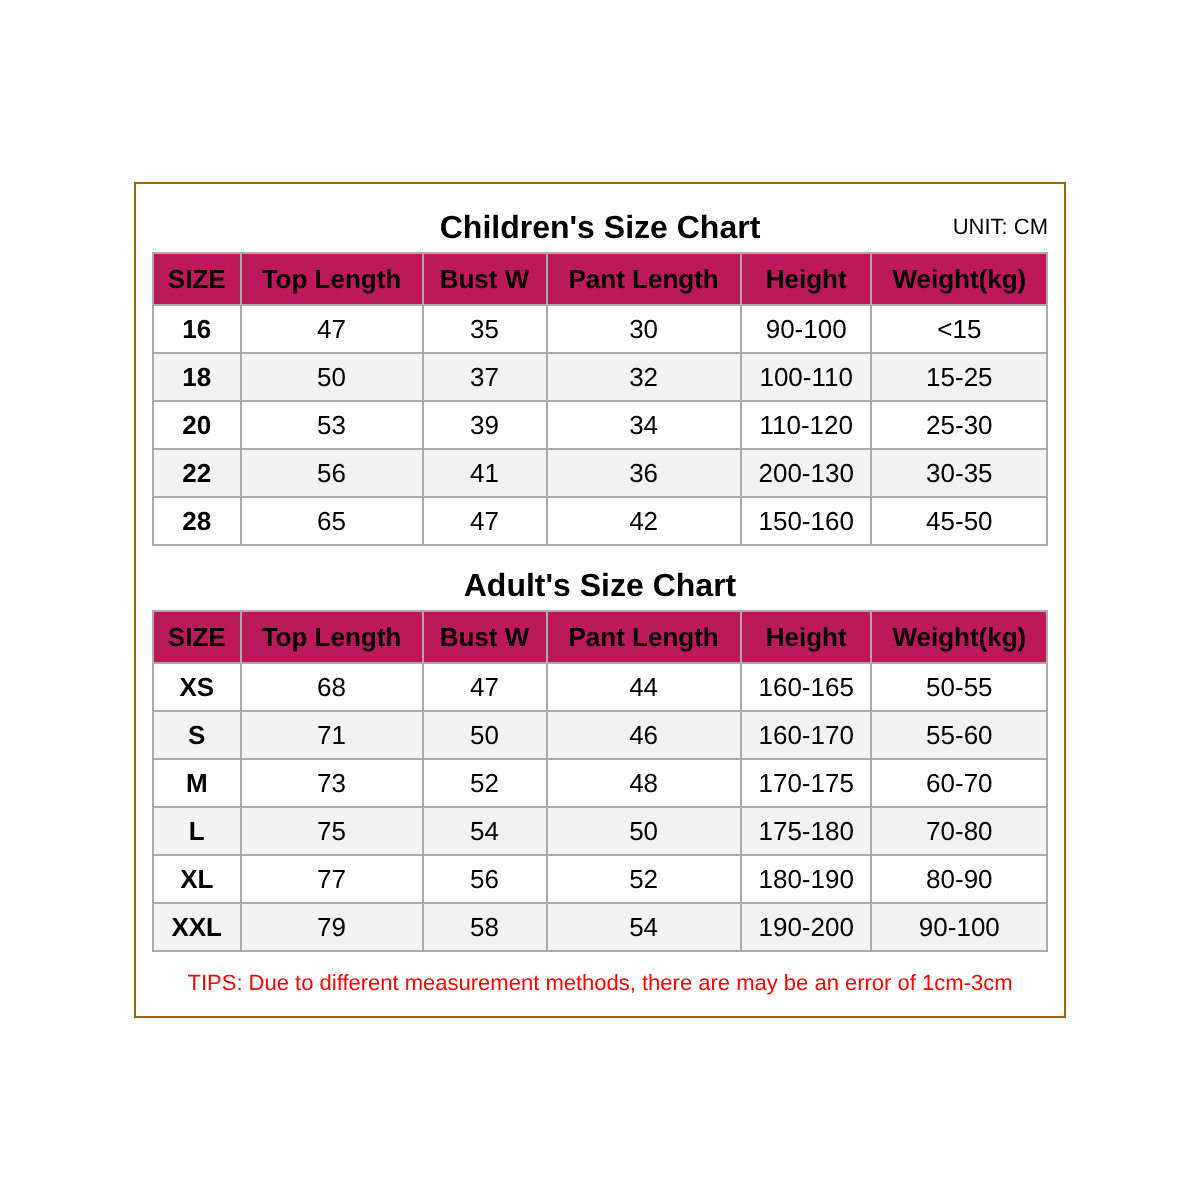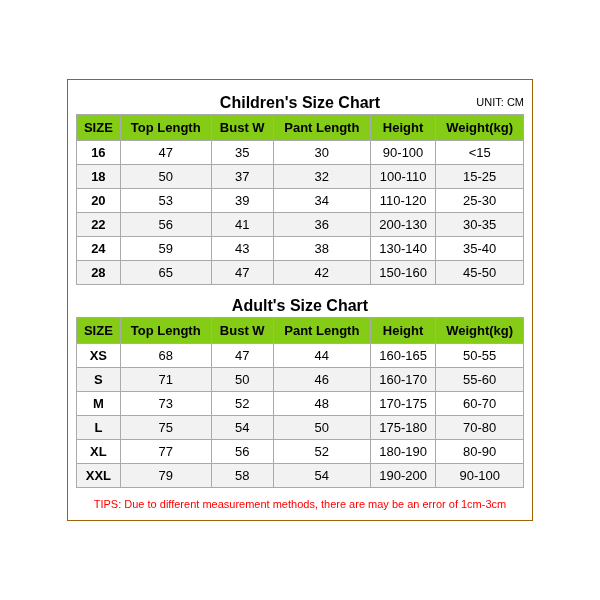--- a/index.html
+++ b/index.html
@@ -31,21 +31,21 @@
       top: 8px;
       font-size: 11px;
       font-weight: normal;
     }
     table {
       width: 100%;
       border-collapse: collapse;
       margin-bottom: 6px;
     }
     th {
-      background-color: #84cc16;
+      background-color: #be185d;
       border: 1px solid #aaa;
       padding: 5px 4px;
       text-align: center;
       font-weight: bold;
       font-size: 13px;
     }
     td {
       border: 1px solid #aaa;
       padding: 4px 4px;
       text-align: center;
@@ -118,28 +118,20 @@
         </tr>
         <tr>
           <td>22</td>
           <td>56</td>
           <td>41</td>
           <td>36</td>
           <td>200-130</td>
           <td>30-35</td>
         </tr>
         <tr>
-          <td>24</td>
-          <td>59</td>
-          <td>43</td>
-          <td>38</td>
-          <td>130-140</td>
-          <td>35-40</td>
-        </tr>
-        <tr>
           <td>28</td>
           <td>65</td>
           <td>47</td>
           <td>42</td>
           <td>150-160</td>
           <td>45-50</td>
         </tr>
       </tbody>
   </table>
 

